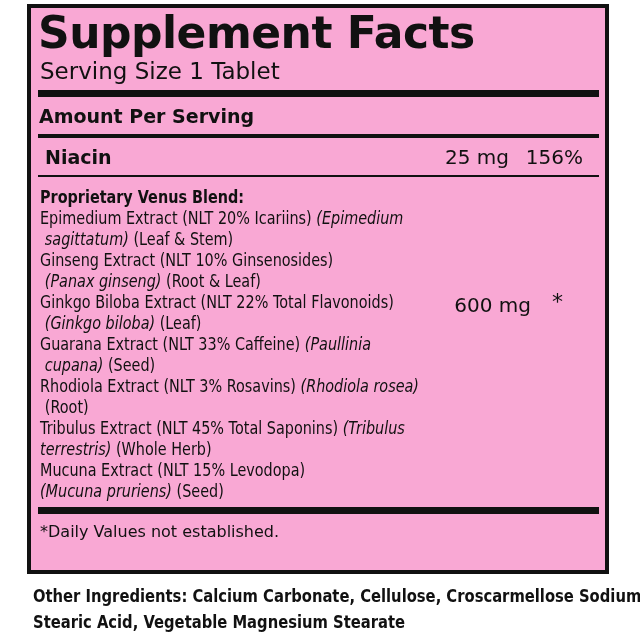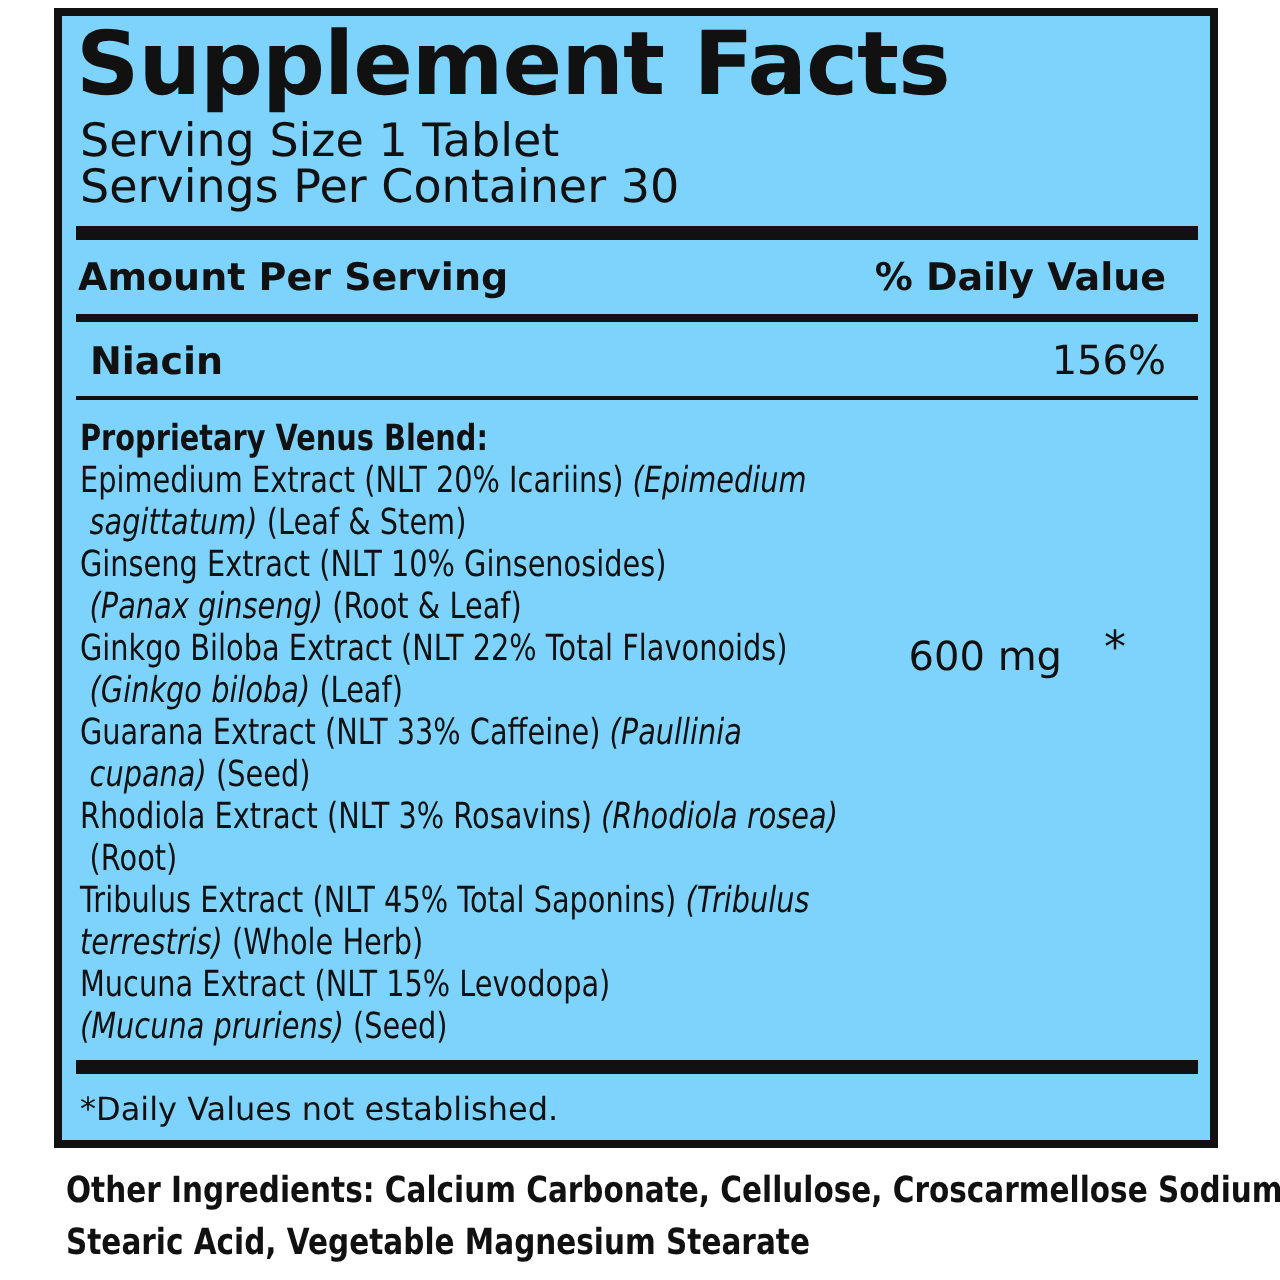--- a/index.html
+++ b/index.html
@@ -10,21 +10,21 @@
     font-family: "DejaVu Sans", "Liberation Sans", sans-serif;
     overflow: hidden;
   }
   .label {
     position: relative;
     margin: 4px 0 0 27px;
     width: 582px; height: 570px;
     box-sizing: border-box;
     border: 4px solid #111;
     padding: 0 6px 0 7px;
-    background: #7dd3fc;
+    background: #f9a8d4;
   }
   .title {
     font-size: 44px;
     font-weight: bold;
     letter-spacing: -0.5px;
     line-height: 46px;
     margin: 2px 0 4px 0;
     white-space: nowrap;
   }
   .serving { font-size: 23px; line-height: 23px; margin-left: 2px; }
@@ -63,33 +63,32 @@
     font-weight: bold; font-size: 18px; line-height: 26px;
   }
   .oline { white-space: nowrap; }
 </style>
 </head>
 <body>
 
 <div class="label">
   <div class="title">Supplement Facts</div>
   <div class="serving">Serving Size 1 Tablet</div>
-  <div class="serving">Servings Per Container 30</div>
 
   <div class="bar-thick bar-top"></div>
 
   <div class="hdr-row">
     <span>Amount Per Serving</span>
-    <span class="hdr-dv">% Daily Value</span>
   </div>
 
   <div class="rule-med"></div>
 
   <div class="nrow">
     <span class="nm">Niacin</span>
+    <span class="amt">25 mg</span>
     <span class="dv">156%</span>
   </div>
 
   <div class="rule-thin"></div>
 
   <div class="blend">
     <div class="blend-lines" id="blend-lines">
         <div class="bl"><span class="bd">Proprietary Venus Blend:</span></div>
         <div class="bl"><span>Epimedium Extract (NLT 20% Icariins) </span><span class="it">(Epimedium</span></div>
         <div class="bl ind"><span class="it">sagittatum)</span><span> (Leaf &amp; Stem)</span></div>

